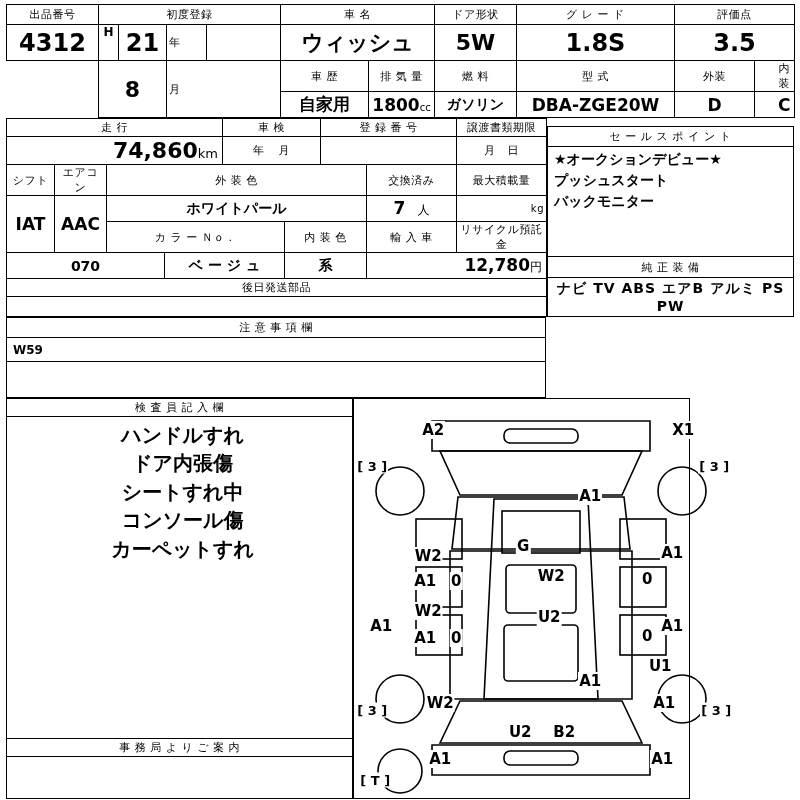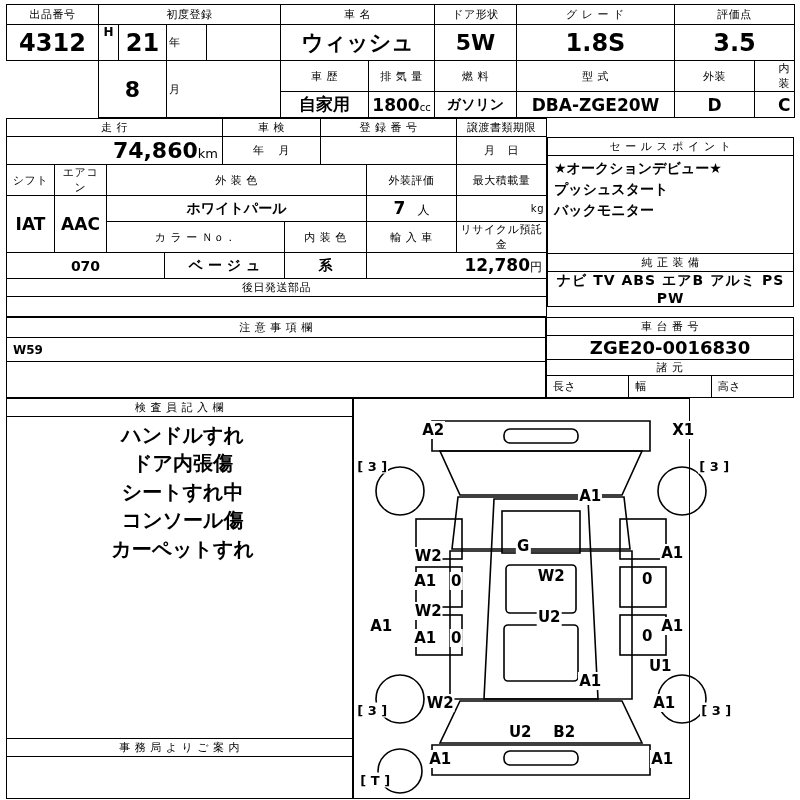--- a/index.html
+++ b/index.html
@@ -103,21 +103,21 @@
       </td>
       <td class="val-sm">ガソリン</td>
       <td class="val">DBA-ZGE20W</td>
       <td class="val">D</td>
       <td class="val" style="border-right:none"></td>
       <td class="val" style="border-left:none">C</td>
     </tr>
   </tbody>
     </table>
 
-  <div class="split" style="width:788px;align-items:center;">
+  <div class="split" style="width:788px;">
 
     <table class="grid" style="width:540px;">
       <colgroup>
         <col style="width:48px">
           <col style="width:52px">
           <col style="width:58px">
           <col style="width:58px">
         <col style="width:62px">
           <col style="width:36px">
           <col style="width:46px">
@@ -142,21 +142,21 @@
         </td>
         <td class="val-sm" colspan="3"></td>
         <td class="lbl" colspan="2">
           <span style="margin-right:12px">月</span><span>日</span>
         </td>
       </tr>
       <tr style="height:18px">
         <td class="lbl">シフト</td>
         <td class="lbl">エアコン</td>
         <td class="lbl" colspan="5">外 装 色</td>
-        <td class="lbl" colspan="2">外装評価</td>
+        <td class="lbl" colspan="2">交換済み</td>
         <td class="lbl" colspan="2">最大積載量</td>
       </tr>
       <tr style="height:26px">
         <td rowspan="2" class="val">IAT</td>
         <td rowspan="2" class="val">AAC</td>
         <td class="val-sm" colspan="5">ホワイトパール</td>
         <td class="val" colspan="2">
           <span class="val">7</span><span class="sub" style="font-size:12px;margin-left:12px">人</span>
         </td>
         <td class="lbl" colspan="2" style="text-align:right">
@@ -218,43 +218,20 @@
       </tr>
       <tr style="height:24px">
         <td class="left val" style="font-size:12px">W59</td>
       </tr>
       <tr style="height:36px">
         <td class="left"></td>
       </tr>
     </tbody>
       </table>
 
-    <table class="grid" style="width:248px;">
-      <colgroup>
-          <col style="width:82px">
-          <col style="width:82px">
-          <col style="width:82px">
-        </colgroup>
-      <tbody>
-          <tr style="height:18px">
-        <td class="lbl" colspan="3">車 台 番 号</td>
-      </tr>
-      <tr style="height:24px">
-        <td class="val" colspan="3" style="font-size:18px">ZGE20-0016830</td>
-      </tr>
-      <tr style="height:16px">
-        <td class="lbl" colspan="3">諸 元</td>
-      </tr>
-      <tr style="height:22px">
-        <td class="lbl left">長さ</td>
-        <td class="lbl left">幅</td>
-        <td class="lbl left">高さ</td>
-      </tr>
-    </tbody>
-      </table>
   </div>
 
   <div class="split" style="width:684px;">
     <table class="grid" style="width:400px;">
       <tbody>
           <tr style="height:18px">
         <td class="lbl">検 査 員 記 入 欄</td>
       </tr>
       <tr style="height:320px">
         <td style="vertical-align:top">

